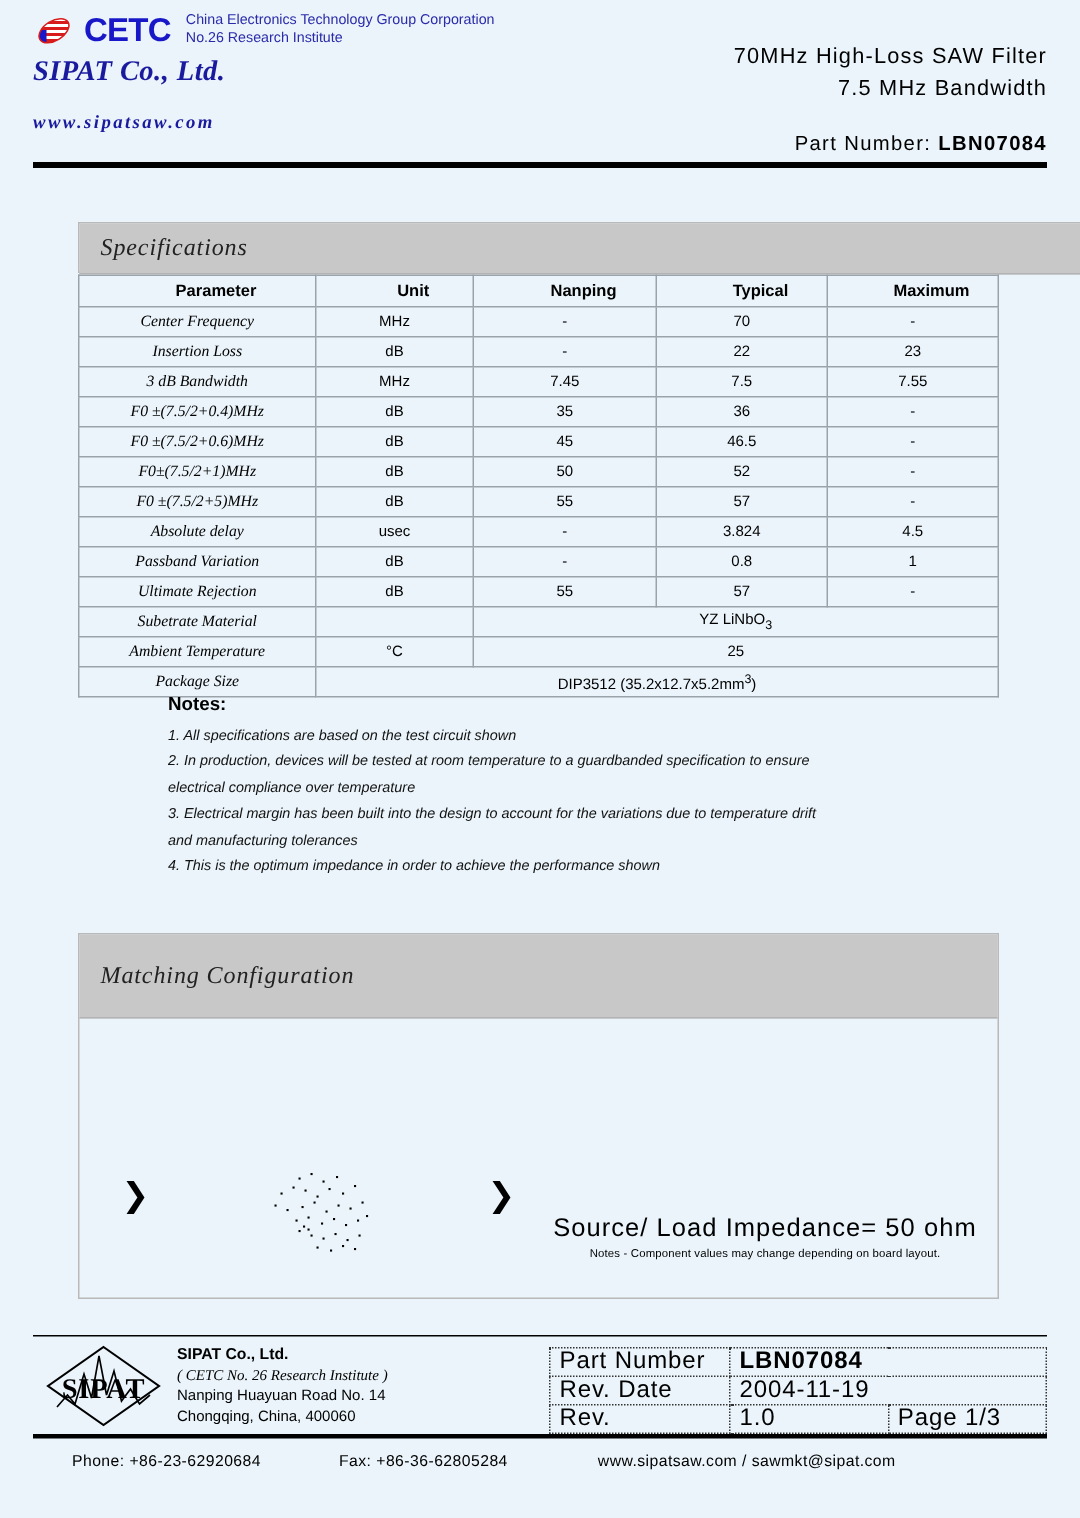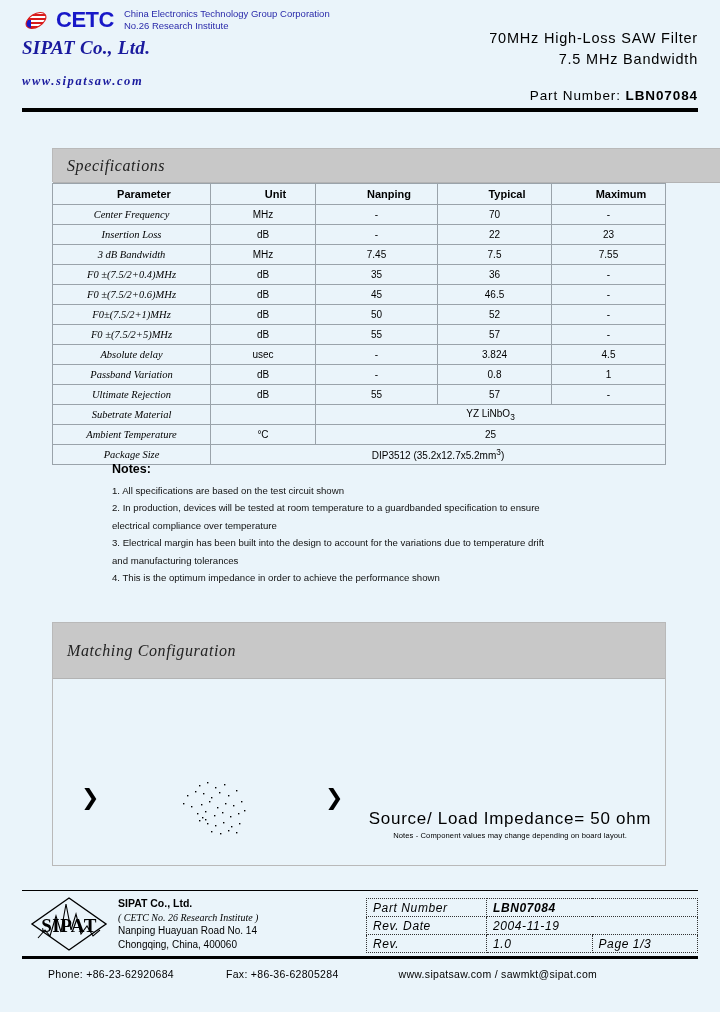--- a/index.html
+++ b/index.html
@@ -189,20 +189,21 @@
   }
   .notes-title {
     font-weight: bold;
     font-size: 12.5px;
     margin-bottom: 6px;
   }
   .note-line {
     font-size: 9.6px;
     line-height: 1.82;
     color: #111;
+    font-style: italic;
   }
 
   
   #match-panel {
     left: 52px;
     top: 622px;
     width: 614px;
     height: 244px;
   }
   #match-panel .panel-head { height: 56px; }
@@ -286,25 +287,24 @@
     position: absolute;
     left: 344px;
     top: 4px;
     width: 332px;
     border-collapse: collapse;
     table-layout: fixed;
   }
   .foot-table td {
     border: 1px dotted #333;
     height: 18px;
-    font-size: 12px;
+    font-size: 16px;
     padding: 0 6px;
     letter-spacing: 0.6px;
     box-sizing: border-box;
-    font-style: italic;
   }
   .foot-table td.lbl { width: 120px; }
   .foot-table td.val b { font-weight: bold; }
   .foot-table td.pg { width: 94px; }
 
   .foot-rule-bottom {
     position: absolute;
     left: 22px;
     right: 22px;
     top: 956px;

